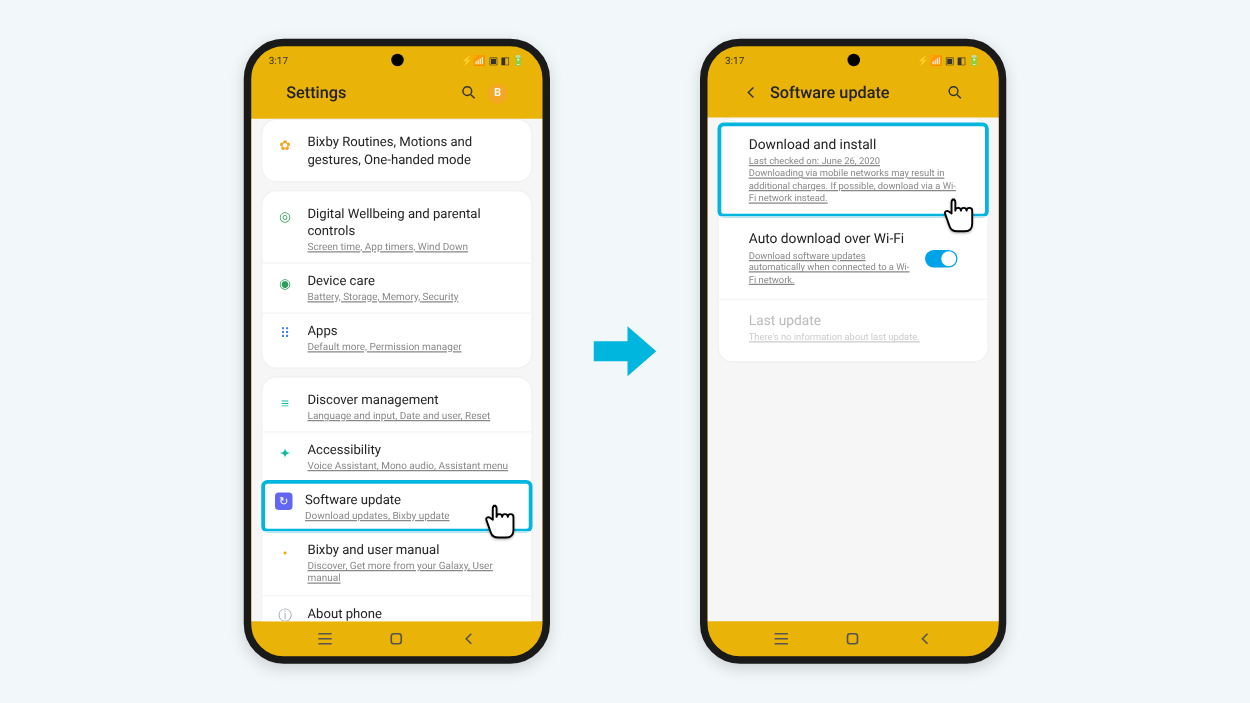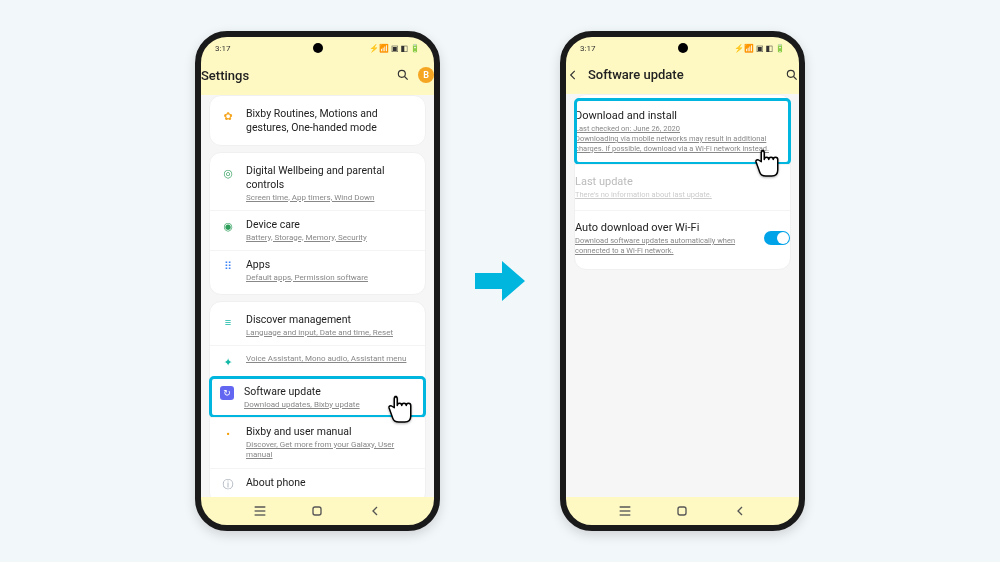--- a/index.html
+++ b/index.html
@@ -10,21 +10,21 @@
     font-family: -apple-system, "Segoe UI", Roboto, sans-serif;
     display: flex;
     align-items: center;
     justify-content: center;
     gap: 30px;
     position: relative;
   }
   .phone {
     width: 245px;
     height: 500px;
-    background: #fef9c3;
+    background: #eab308;
     border: 6px solid #1a1a1a;
     border-radius: 32px;
     display: flex;
     flex-direction: column;
     position: relative;
     overflow: hidden;
     box-shadow: 0 4px 12px rgba(0,0,0,0.15);
   }
   .phone::before {
     content: "";
@@ -42,22 +42,21 @@
     height: 22px;
     display: flex;
     align-items: center;
     justify-content: space-between;
     padding: 0 14px;
     font-size: 8px;
     color: #333;
   }
   .header {
     display: flex;
-    align-items: center;
-    padding: 8px 0 12px;
+    padding: 8px 28px 12px;
     gap: 8px;
   }
   .header-title {
     font-size: 13px;
     font-weight: 500;
     color: #222;
     flex: 1;
   }
   .avatar {
     width: 16px;
@@ -158,21 +157,21 @@
   .toggle::after {
     content: "";
     position: absolute;
     right: 1px;
     top: 1px;
     width: 12px;
     height: 12px;
     background: #fff;
     border-radius: 50%;
   }
-  .row2 { padding: 10px 0; }
+  .row2 { padding: 10px 24px; }
   .row2 .row-title { font-size: 11px; }
   .row2 .row-sub { font-size: 7.5px; }
   .disabled .row-title { color: #bbb; }
   .disabled .row-sub { color: #ccc; }
   .tap-hand {
     position: absolute;
     width: 36px;
     height: 36px;
     z-index: 10;
     pointer-events: none;
@@ -225,35 +224,36 @@
           <span class="row-icon ic-green">◉</span>
           <div class="row-text">
             <div class="row-title">Device care</div>
             <div class="row-sub">Battery, Storage, Memory, Security</div>
           </div>
         </div>
         <div class="row">
           <span class="row-icon ic-blue">⠿</span>
           <div class="row-text">
             <div class="row-title">Apps</div>
-            <div class="row-sub">Default apps, Permission software</div>
+            <div class="row-sub">Default more, Permission manager</div>
           </div>
         </div>
       </div>
     <div class="card" id="g3" style="position:relative;">
         <div class="row">
           <span class="row-icon ic-teal">≡</span>
           <div class="row-text">
             <div class="row-title">Discover management</div>
-            <div class="row-sub">Language and input, Date and time, Reset</div>
+            <div class="row-sub">Language and input, Date and user, Reset</div>
           </div>
         </div>
         <div class="row">
           <span class="row-icon ic-teal">✦</span>
           <div class="row-text">
+            <div class="row-title">Accessibility</div>
             <div class="row-sub">Voice Assistant, Mono audio, Assistant menu</div>
           </div>
         </div>
         <div class="row highlight">
           <span class="row-icon ic-purple">↻</span>
           <div class="row-text">
             <div class="row-title">Software update</div>
             <div class="row-sub">Download updates, Bixby update</div>
           </div>
           <div class="tap-hand" style="right: 6px; top: 14px;"><svg viewBox="0 0 48 48">
@@ -326,32 +326,32 @@
         <div class="row row2 highlight">
           <div class="row-text">
             <div class="row-title">Download and install</div>
             <div class="row-sub" style="white-space: pre-line;">Last checked on: June 26, 2020
 Downloading via mobile networks may result in additional charges. If possible, download via a Wi-Fi network instead.</div>
           </div>
           <div class="tap-hand" style="right: 4px; bottom: -18px;"><svg viewBox="0 0 48 48">
               <path d="M18 6c-2 0-3 1.5-3 3v12l-3-2c-2-1.5-4.5 0-4 2l5 14c1 3 3 5 8 5h8c5 0 8-3 8-8V18c0-2-1.5-3-3-3s-3 1-3 3c0-2-1.5-3-3-3s-3 1-3 3c0-2-1.5-3-3-3s-3 1-3 3V9c0-2-1-3-3-3z" fill="#fff" stroke="#000" stroke-width="2" stroke-linejoin="round"></path>
             </svg></div>
         </div>
+        <div class="row row2">
+          <div class="row-text">
+            <div class="row-title">Auto download over Wi-Fi</div>
+            <div class="row-sub" style="white-space: pre-line;">Download software updates automatically when connected to a Wi-Fi network.</div>
+          </div>
+          <div class="toggle"></div>
+        </div>
         <div class="row row2 disabled">
           <div class="row-text">
             <div class="row-title">Last update</div>
             <div class="row-sub" style="white-space: pre-line;">There's no information about last update.</div>
           </div>
-        </div>
-        <div class="row row2">
-          <div class="row-text">
-            <div class="row-title">Auto download over Wi-Fi</div>
-            <div class="row-sub" style="white-space: pre-line;">Download software updates automatically when connected to a Wi-Fi network.</div>
-          </div>
-          <div class="toggle"></div>
         </div>
       </div>
   </div>
   <div class="nav-bar">
     <span class="nav-btn">
         <svg viewBox="0 0 24 24" stroke="#555" stroke-width="2">
           <line x1="4" y1="6" x2="20" y2="6"></line>
           <line x1="4" y1="12" x2="20" y2="12"></line>
           <line x1="4" y1="18" x2="20" y2="18"></line>
         </svg>

